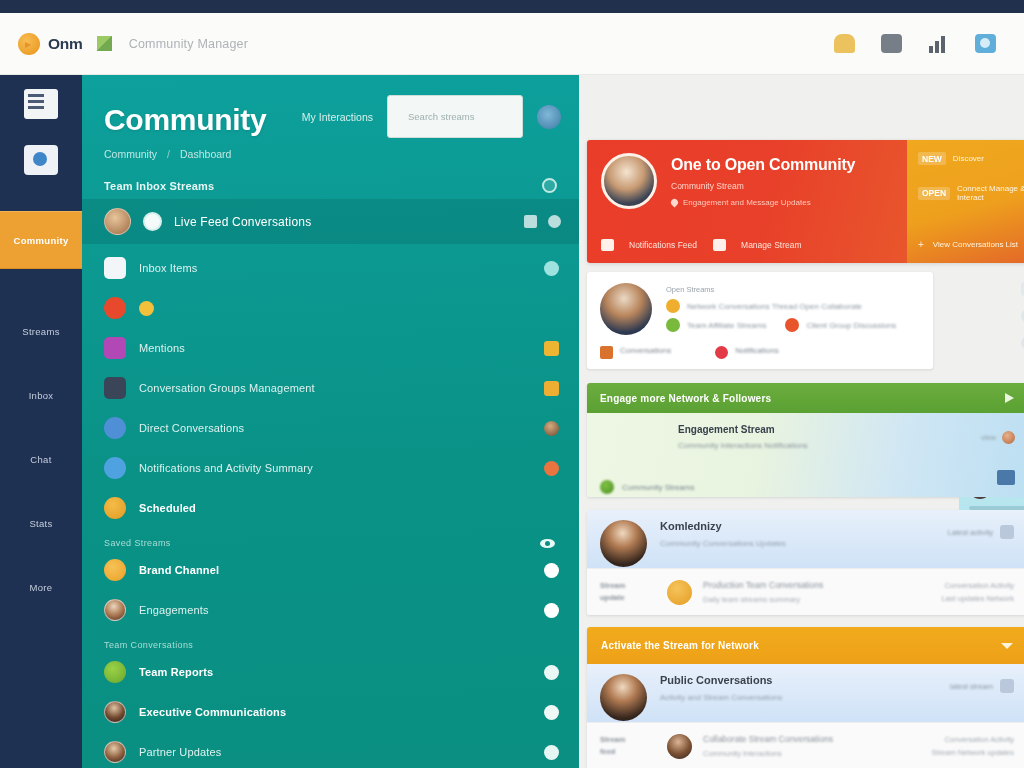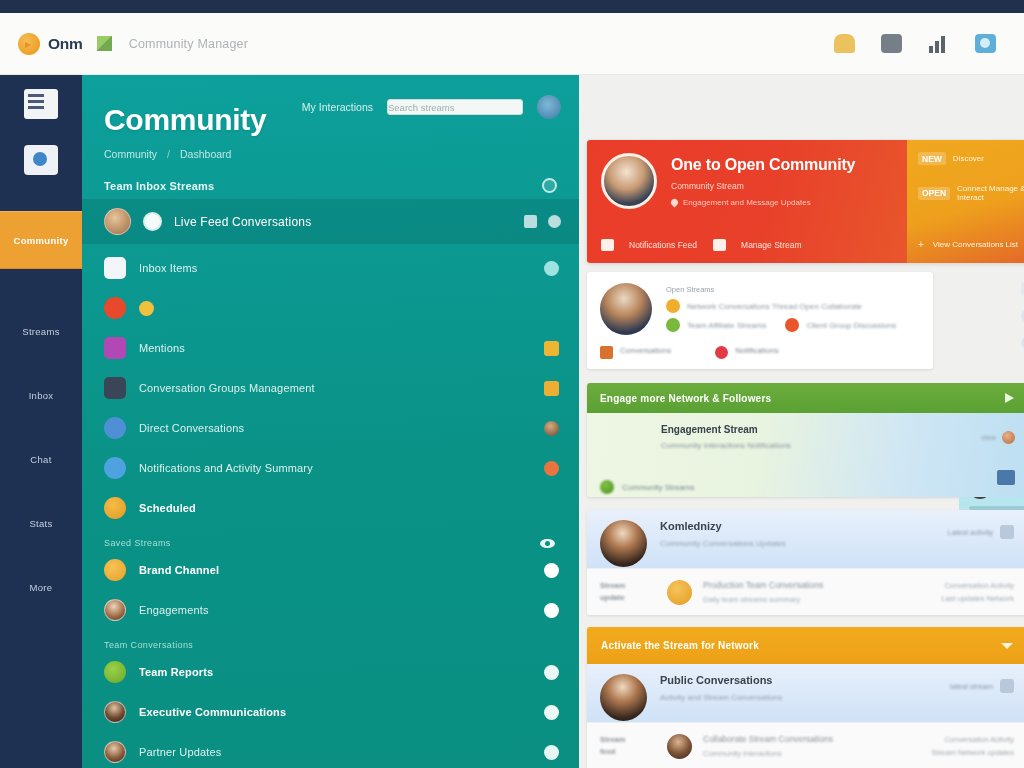--- a/index.html
+++ b/index.html
@@ -132,23 +132,23 @@
   .breadcrumb .sep { color: #8fd2cb; }
 
   .mid-topnav {
     position: absolute; right: 18px; top: 20px;
     display: flex; align-items: center; gap: 14px;
   }
   .mid-topnav .navlink {
     font-size: 10.5px; color: #d6f0ec; filter: blur(.6px);
   }
   .mid-search {
-    width: 136px; height: 16px; background: #f3f7f6;
+    width: 136px; height: 43px; background: #f3f7f6;
     border: 1px solid #cfdedb; border-radius: 3px;
-    display: flex; align-items: center; padding-left: 0;
+    display: flex; align-items: center; padding-left: 20px;
   }
   .mid-search span { font-size: 9.5px; color: #9fb0ae; filter: blur(.6px); }
   .mid-avatar {
     width: 24px; height: 24px; border-radius: 50%;
     background: radial-gradient(circle at 45% 40%, #7fb8d8, #3d7ba4);
     filter: blur(.4px);
   }
 
   
   .sec-head {
@@ -359,21 +359,21 @@
   .green-head .bird {
     width: 0; height: 0;
     border-left: 9px solid #eaf6e0;
     border-top: 5px solid transparent; border-bottom: 5px solid transparent;
   }
   .green-body {
     height: 84px; position: relative;
     background: linear-gradient(100deg, #eef7e4 0%, #e8f3e0 40%, #cfe6f4 72%, #bcdff2 100%);
     padding: 11px 13px;
   }
-  .gb-top { display: flex; gap: 13px; }
+  .gb-top { display: flex; gap: 30px; }
   .gb-avatar {
     width: 48px; height: 48px; border-radius: 50%; flex: none;
     background: radial-gradient(circle at 46% 30%, #e9d7c1 0%, #a9apx 0%, #8e6a4c 40%, #2b3346 76%);
   }
   .gb-title { font-size: 10px; font-weight: bold; color: #37414c; filter: blur(.5px); }
   .gb-sub { font-size: 8px; color: #8b959e; margin-top: 6px; filter: blur(.8px); }
   .gb-foot { display: flex; align-items: center; gap: 8px; margin-top: 8px; }
   .gb-dot {
     width: 14px; height: 14px; border-radius: 50%;
     background: radial-gradient(circle at 40% 35%, #7ec142, #4c8f26);

